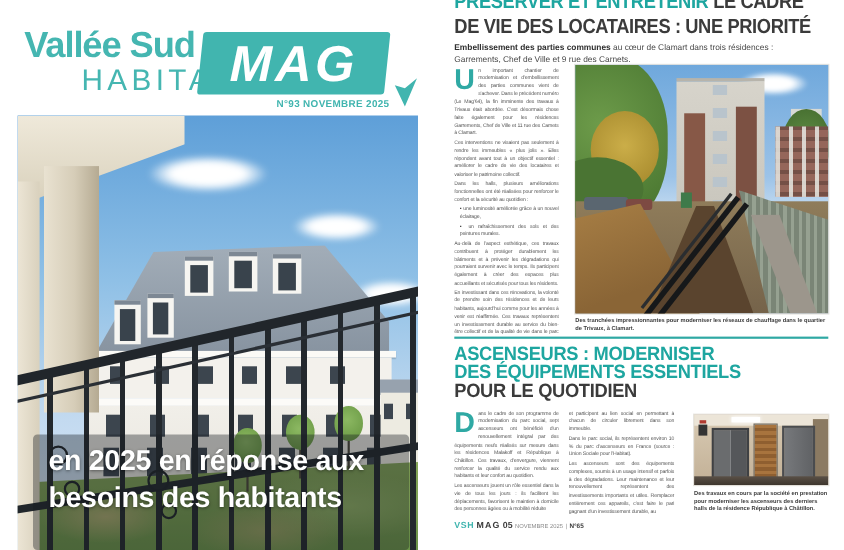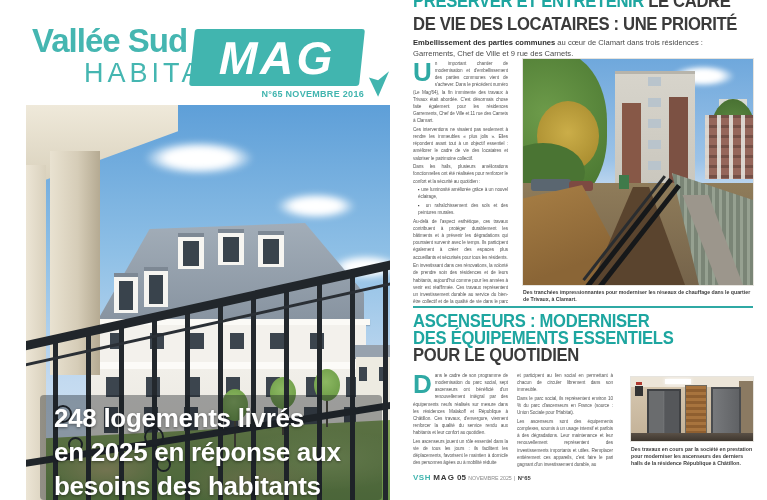--- a/index.html
+++ b/index.html
@@ -1,21 +1,21 @@
 <!DOCTYPE html>
 <html><head>
 <meta charset="utf-8">
 <style>
   html,body{margin:0;padding:0;background:#ffffff;}
   .screen{position:relative;width:767px;height:500px;background:#ffffff;overflow:hidden;
           font-family:"Liberation Sans",sans-serif;}
   .abs{position:absolute;}
 
   
-  .cover{position:absolute;left:16px;top:0;width:383px;height:401px;background:#fff;}
+  .cover{position:absolute;left:6px;top:0;width:383px;height:401px;background:#fff;}
   .brand1{position:absolute;left:16px;top:22px;font-size:33px;font-weight:bold;color:#45B6B1;letter-spacing:-1px;}
   .brand2{position:absolute;left:20px;top:58px;font-size:27px;font-weight:400;color:#45B6B1;letter-spacing:4px;margin-left:48px;}
   .magbox{position:absolute;left:176px;top:29px;width:170px;height:57px;background:#41B5AF;border-radius:3px;
           transform:skewX(-6deg);display:flex;align-items:center;justify-content:center;}
   .magbox span{font-size:46px;font-weight:bold;font-style:italic;color:#fff;letter-spacing:3px;transform:skewX(5deg);}
   .issue{position:absolute;left:176px;top:89px;width:172px;text-align:right;font-size:9px;font-weight:bold;
          color:#41B5AF;letter-spacing:.3px;}
   .brand-arrow{position:absolute;left:352px;top:70px;width:22px;height:28px;}
   .brand-arrow polygon{fill:#41B5AF;}
 
@@ -154,21 +154,21 @@
 <body>
 
 <div class="screen">
 
   <section class="cover">
     <div class="brand1">Vallée Sud</div>
     <div class="brand2">HABITAT</div>
     <div class="magbox">
       <span>MAG</span>
     </div>
-    <div class="issue">N°65 NOVEMBRE 2016</div>
+    <div class="issue">N°93 NOVEMBRE 2025</div>
     <svg class="brand-arrow" viewBox="0 0 24 30">
       <polygon points="1,8 11,29 23,1 11,11"></polygon>
     </svg>
 
     <div class="cover-photo">
       <div class="abs cloud c1"></div>
       <div class="abs cloud c2"></div>
       <div class="abs cloud c3"></div>
 
       <div class="abs roof-main"></div>
@@ -220,21 +220,20 @@
       <div class="abs rail-top"></div>
       <div class="abs rail-mid"></div>
       <div class="abs rail-bot"></div>
       <div class="curl" style="left:28px;top:300px;width:14px;height:14px;"></div>
       <div class="curl" style="left:42px;top:332px;width:11px;height:11px;"></div>
       <div class="curl" style="left:118px;top:322px;width:16px;height:16px;"></div>
       <div class="curl" style="left:130px;top:352px;width:11px;height:11px;"></div>
 
       <div class="abs title-shade"></div>
       <div class="abs cover-title">
-        <div>248 logements livrés</div>
         <div>en 2025 en réponse aux</div>
         <div>besoins des habitants</div>
       </div>
     </div>
   </section>
 
   <section class="page">
 
     <div class="h1">
       <div><span class="teal">PRÉSERVER ET ENTRETENIR</span><span class="darkc"> LE CADRE</span></div>

